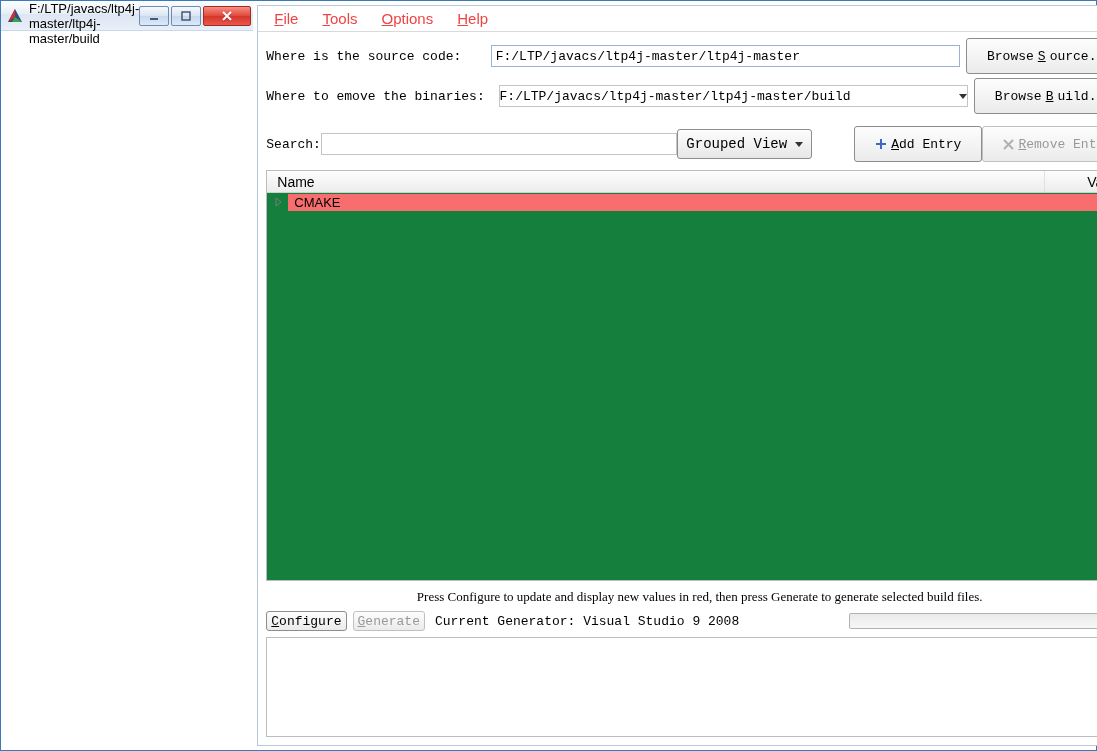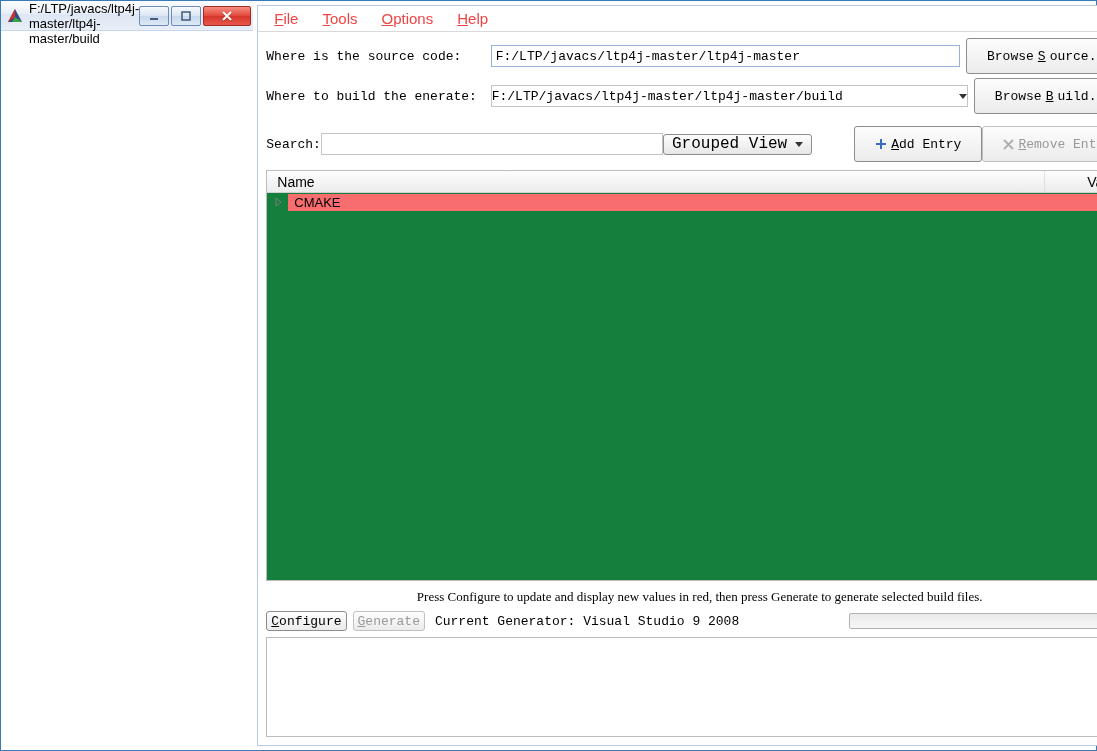--- a/index.html
+++ b/index.html
@@ -137,26 +137,26 @@
 }
 .search-row input[type="text"] {
   flex: 1;
   height: 22px;
   border: 1px solid #c4c4c4;
   padding: 1px 4px;
   font-family: "Consolas","Courier New",monospace;
   font-size: 13px;
 }
 .grouped-btn {
-  height: 21px;
+  height: 30px;
   border: 1px solid #8d8d8d;
   border-radius: 3px;
   background: linear-gradient(to bottom, #fdfdfd, #e7e7e7);
   font-family: "Consolas","Courier New",monospace;
-  font-size: 16px;
+  font-size: 14px;
   padding: 0 8px;
   display: inline-flex;
   align-items: center;
   gap: 8px;
 }
 .grouped-btn .arrow {
   width: 0; height: 0;
   border-left: 4px solid transparent;
   border-right: 4px solid transparent;
   border-top: 5px solid #333;
@@ -299,21 +299,21 @@
       <span class="item"><u>H</u>elp</span>
     </div>
 
     <div class="form-area">
       <div class="form-row">
         <span class="label">Where is the source code:   </span>
         <input type="text" value="F:/LTP/javacs/ltp4j-master/ltp4j-master" style="">
         <button class="btn">Browse <u>S</u>ource...</button>
       </div>
       <div class="form-row">
-        <span class="label">Where to build the enerate: </span>
+        <span class="label">Where to emove the binaries: </span>
         <div class="combo">
           <span>F:/LTP/javacs/ltp4j-master/ltp4j-master/build</span>
           <span class="arrow"></span>
         </div>
         <button class="btn">Browse <u>B</u>uild...</button>
       </div>
     </div>
 
     <div class="search-row">
       <span class="label">Search:</span>

